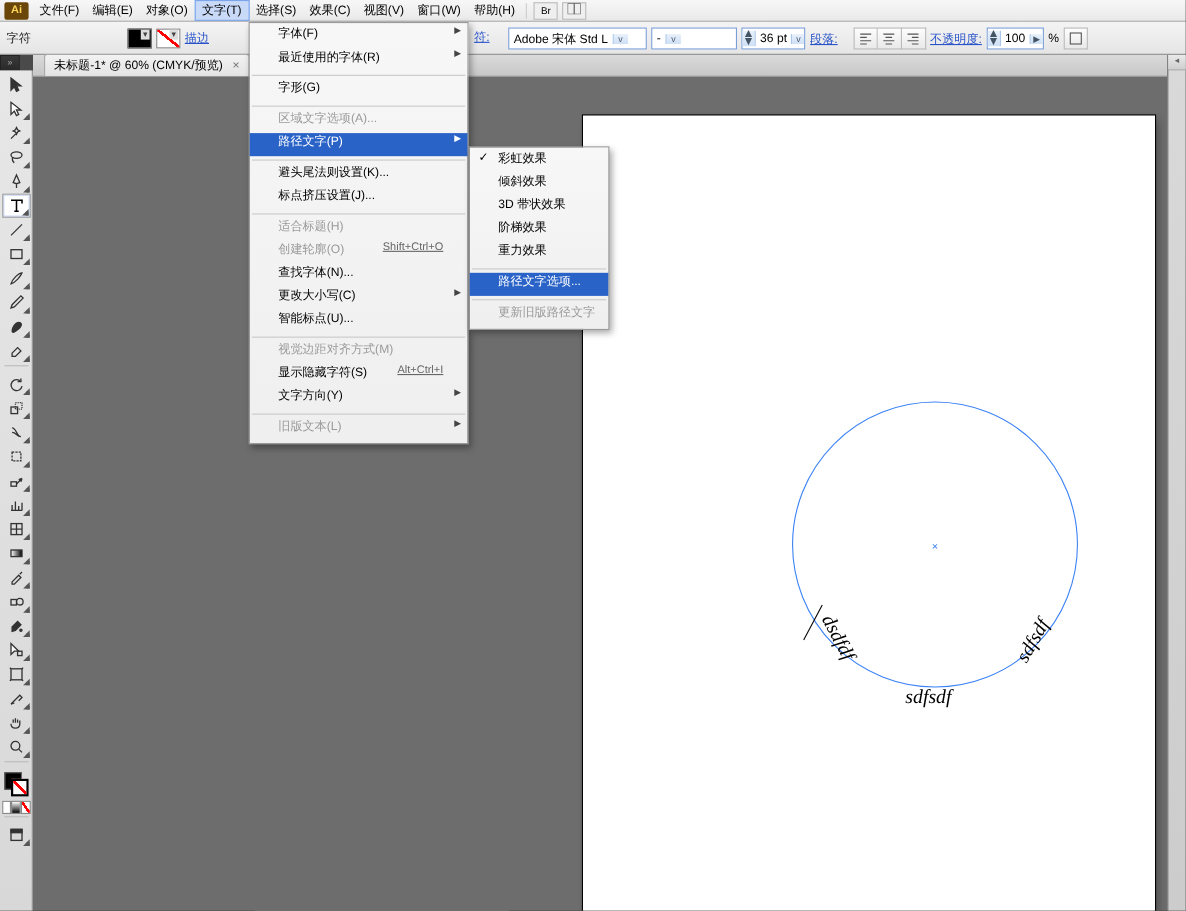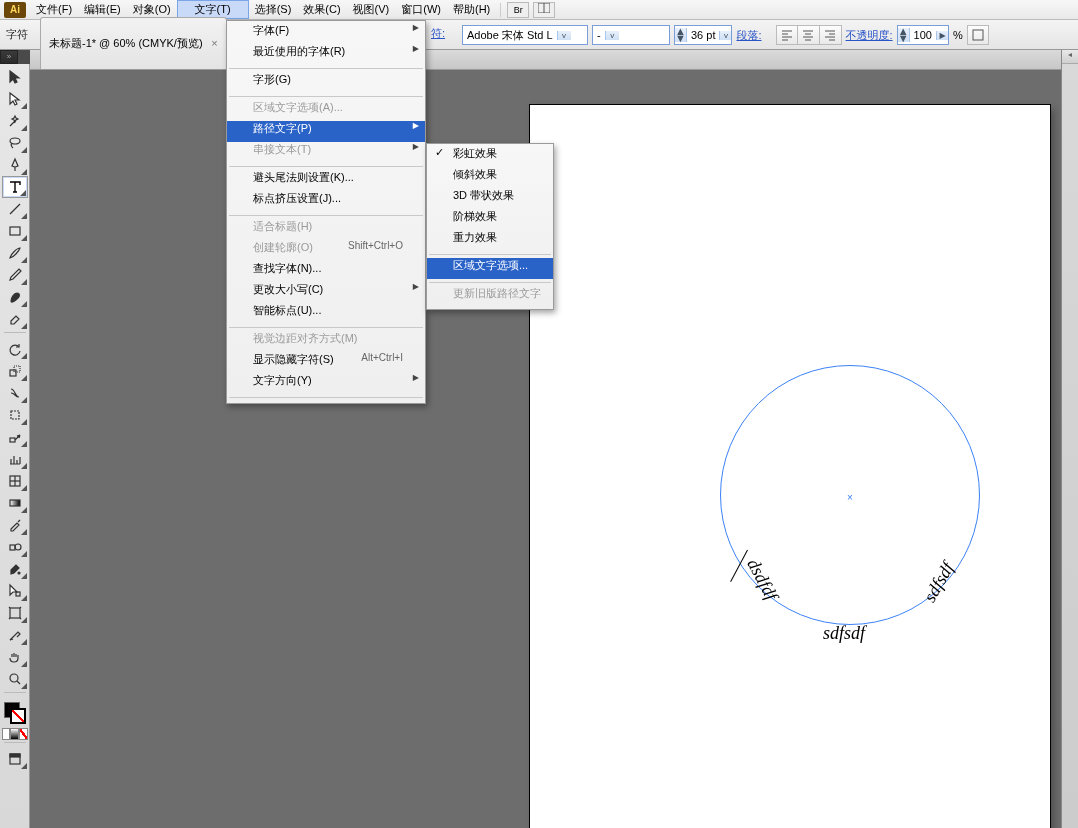--- a/index.html
+++ b/index.html
@@ -2,21 +2,21 @@
 <html><head>
 <meta charset="utf-8">
 <style>
 * { margin: 0; padding: 0; box-sizing: border-box; font-family: Tahoma, "Microsoft YaHei", sans-serif; font-size: 11px; }
 body { width: 1078px; height: 828px; background: #4a4a4a; overflow: hidden; position: relative; user-select: none; }
 
 
 .menubar { height: 20px; background: linear-gradient(#f7f7f7,#e9e9e9); border-bottom: 1px solid #bbb; display: flex; align-items: center; padding: 0 4px; gap: 0; }
 .menubar .logo { width: 22px; height: 16px; background: #6a4608; border-radius: 2px; color: #ffd659; font-weight: bold; font-size: 10px; text-align: center; line-height: 16px; margin-right: 4px; }
 .menubar .menu-item { padding: 2px 6px; cursor: default; }
-.menubar .menu-item.active { background: #c9d9f8; border: 1px solid #7aa5e8; padding: 1px 17px; }
+.menubar .menu-item.active { background: #c9d9f8; border: 1px solid #7aa5e8; padding: 1px 6px; }
 .menubar .sep { width: 1px; height: 14px; background: #ccc; margin: 0 4px; }
 .menubar .sq-btn { width: 22px; height: 16px; background: #efefef; border: 1px solid #bbb; margin: 0 2px; font-size: 9px; text-align: center; line-height: 14px; }
 .menubar .sq-btn.dd::after { content: "▾"; font-size: 8px; margin-left: 2px; }
 
 
 .controlbar { height: 30px; background: linear-gradient(#f4f4f4,#e5e5e5); border-bottom: 1px solid #999; display: flex; align-items: center; padding: 0 6px; gap: 4px; position: relative; }
 .controlbar .lbl { color: #222; margin-right: 10px; }
 .swatch { width: 22px; height: 18px; border: 1px solid #888; background: #000; }
 .swatch.dd::after { content: "▾"; color: #444; font-size: 8px; float: right; margin-right: 1px; background:#ddd; width:8px; text-align:center; }
 .swatch.none { background: #fff; position: relative; }
@@ -53,42 +53,42 @@
 .tools .modebar { width:26px; height:12px; display:flex; margin-top:2px;}
 .tools .modebar div{flex:1;border:1px solid #888;}
 .tools .modebar .a{background:#fff;}
 .tools .modebar .b{background:linear-gradient(#fff,#000);}
 .tools .modebar .c{background:#fff;position:relative;}
 .tools .modebar .c::before{content:"";position:absolute;inset:0;background:linear-gradient(to top right,transparent 40%,red 40%,red 60%,transparent 60%);}
 
 
 .doc-area { position: absolute; left: 30px; top: 50px; right: 17px; bottom: 0; background: #4a4a4a; }
 .doc-tabs { height: 20px; background: linear-gradient(#dadada,#c7c7c7); border-bottom: 1px solid #999; display: flex; align-items: flex-end; padding-left: 10px; }
-.doc-tabs .tab { background: linear-gradient(#f2f2f2,#e4e4e4); border: 1px solid #aaa; border-bottom: none; padding: 18px 8px; font-size: 10px; border-radius: 3px 3px 0 0; }
+.doc-tabs .tab { background: linear-gradient(#f2f2f2,#e4e4e4); border: 1px solid #aaa; border-bottom: none; padding: 2px 8px; font-size: 10px; border-radius: 3px 3px 0 0; }
 .doc-tabs .tab .x { margin-left: 6px; color: #777; }
 .canvas-wrap { position: absolute; left: 0; top: 20px; right: 0; bottom: 0; background: #6d6d6d; overflow: hidden; }
 .artboard { position: absolute; left: 500px; top: 35px; width: 520px; height: 740px; background: #fff; box-shadow: 0 0 0 1px #000, 4px 4px 8px rgba(0,0,0,.3); }
 .circle { position: absolute; left: 190px; top: 260px; width: 260px; height: 260px; border: 1px solid #3b82f6; border-radius: 50%; }
 .circle .center { position: absolute; left: 50%; top: 50%; width: 6px; height: 6px; color: #3b82f6; transform: translate(-50%,-50%); font-size: 10px; }
 .path-text { position: absolute; font-family: Georgia, serif; font-size: 18px; font-style: italic; color: #000; }
 .cursor-line { position: absolute; width: 1px; height: 36px; background: #000; transform-origin: top; }
 
 
 .menu { position: absolute; background: linear-gradient(#f7f7f7,#efefef); border: 1px solid #9a9a9a; box-shadow: 2px 3px 6px rgba(0,0,0,.35); padding: 2px 0; }
 .menu .mrow { height: 21px; display: flex; align-items: flex-start; padding: 0 22px 0 26px; white-space: nowrap; position: relative; cursor: default; }
 .menu .mrow.sub::after { content: "▶"; font-size: 8px; position: absolute; right: 6px; color: #444; }
 .menu .mrow.sel { background: #2a63c8; color: #fff; }
 .menu .mrow.sel.sub::after { color: #fff; }
 .menu .mrow.dis { color: #9a9a9a; }
-.menu .mrow .shortcut { margin-left: auto; padding-left: 24px; color: #666; font-size: 10px; }
+.menu .mrow .shortcut { margin-left: auto; padding-left: 24px; color: #666; font-size: 10px; text-decoration: underline; }
 .menu .mrow.check::before { content: "✓"; position: absolute; left: 8px; font-size: 11px; }
 .menu .msep { height: 1px; margin: 3px 2px; background: #c9c9c9; }
 
 .menu1 { left: 226px; top: 20px; width: 200px; }
-.menu2 { left: 426px; top: 133px; width: 128px; margin-top: 10px; }
+.menu2 { left: 426px; top: 133px; width: 128px; }
 </style>
 </head>
 <body>
 
 <div class="menubar">
   <div class="logo">Ai</div>
   <div class="menu-item">文件(F)</div>
   <div class="menu-item">编辑(E)</div>
   <div class="menu-item">对象(O)</div>
   <div class="menu-item active">文字(T)</div>
@@ -395,23 +395,20 @@
     <div class="mrow">
       <span>字形(G)</span>
     </div>
     <div class="msep"></div>
     <div class="mrow dis">
       <span>区域文字选项(A)...</span>
     </div>
     <div class="mrow sub sel">
       <span>路径文字(P)</span>
     </div>
-    <div class="mrow sub dis">
-      <span>串接文本(T)</span>
-    </div>
     <div class="msep"></div>
     <div class="mrow">
       <span>避头尾法则设置(K)...</span>
     </div>
     <div class="mrow">
       <span>标点挤压设置(J)...</span>
     </div>
     <div class="msep"></div>
     <div class="mrow dis">
       <span>适合标题(H)</span>
@@ -434,39 +431,42 @@
       <span>视觉边距对齐方式(M)</span>
     </div>
     <div class="mrow">
       <span>显示隐藏字符(S)</span>
       <span class="shortcut">Alt+Ctrl+I</span>
     </div>
     <div class="mrow sub">
       <span>文字方向(Y)</span>
     </div>
     <div class="msep"></div>
+    <div class="mrow sub dis">
+      <span>旧版文本(L)</span>
+    </div>
   </div>
 
 <div class="menu menu2" id="menu2">
     <div class="mrow check">
       <span>彩虹效果</span>
     </div>
     <div class="mrow">
       <span>倾斜效果</span>
     </div>
     <div class="mrow">
       <span>3D 带状效果</span>
     </div>
     <div class="mrow">
       <span>阶梯效果</span>
     </div>
     <div class="mrow">
       <span>重力效果</span>
     </div>
     <div class="msep"></div>
     <div class="mrow sel">
-      <span>区域文字选项...</span>
+      <span>路径文字选项...</span>
     </div>
     <div class="msep"></div>
     <div class="mrow dis">
       <span>更新旧版路径文字</span>
     </div>
   </div>
 
 </body></html>

